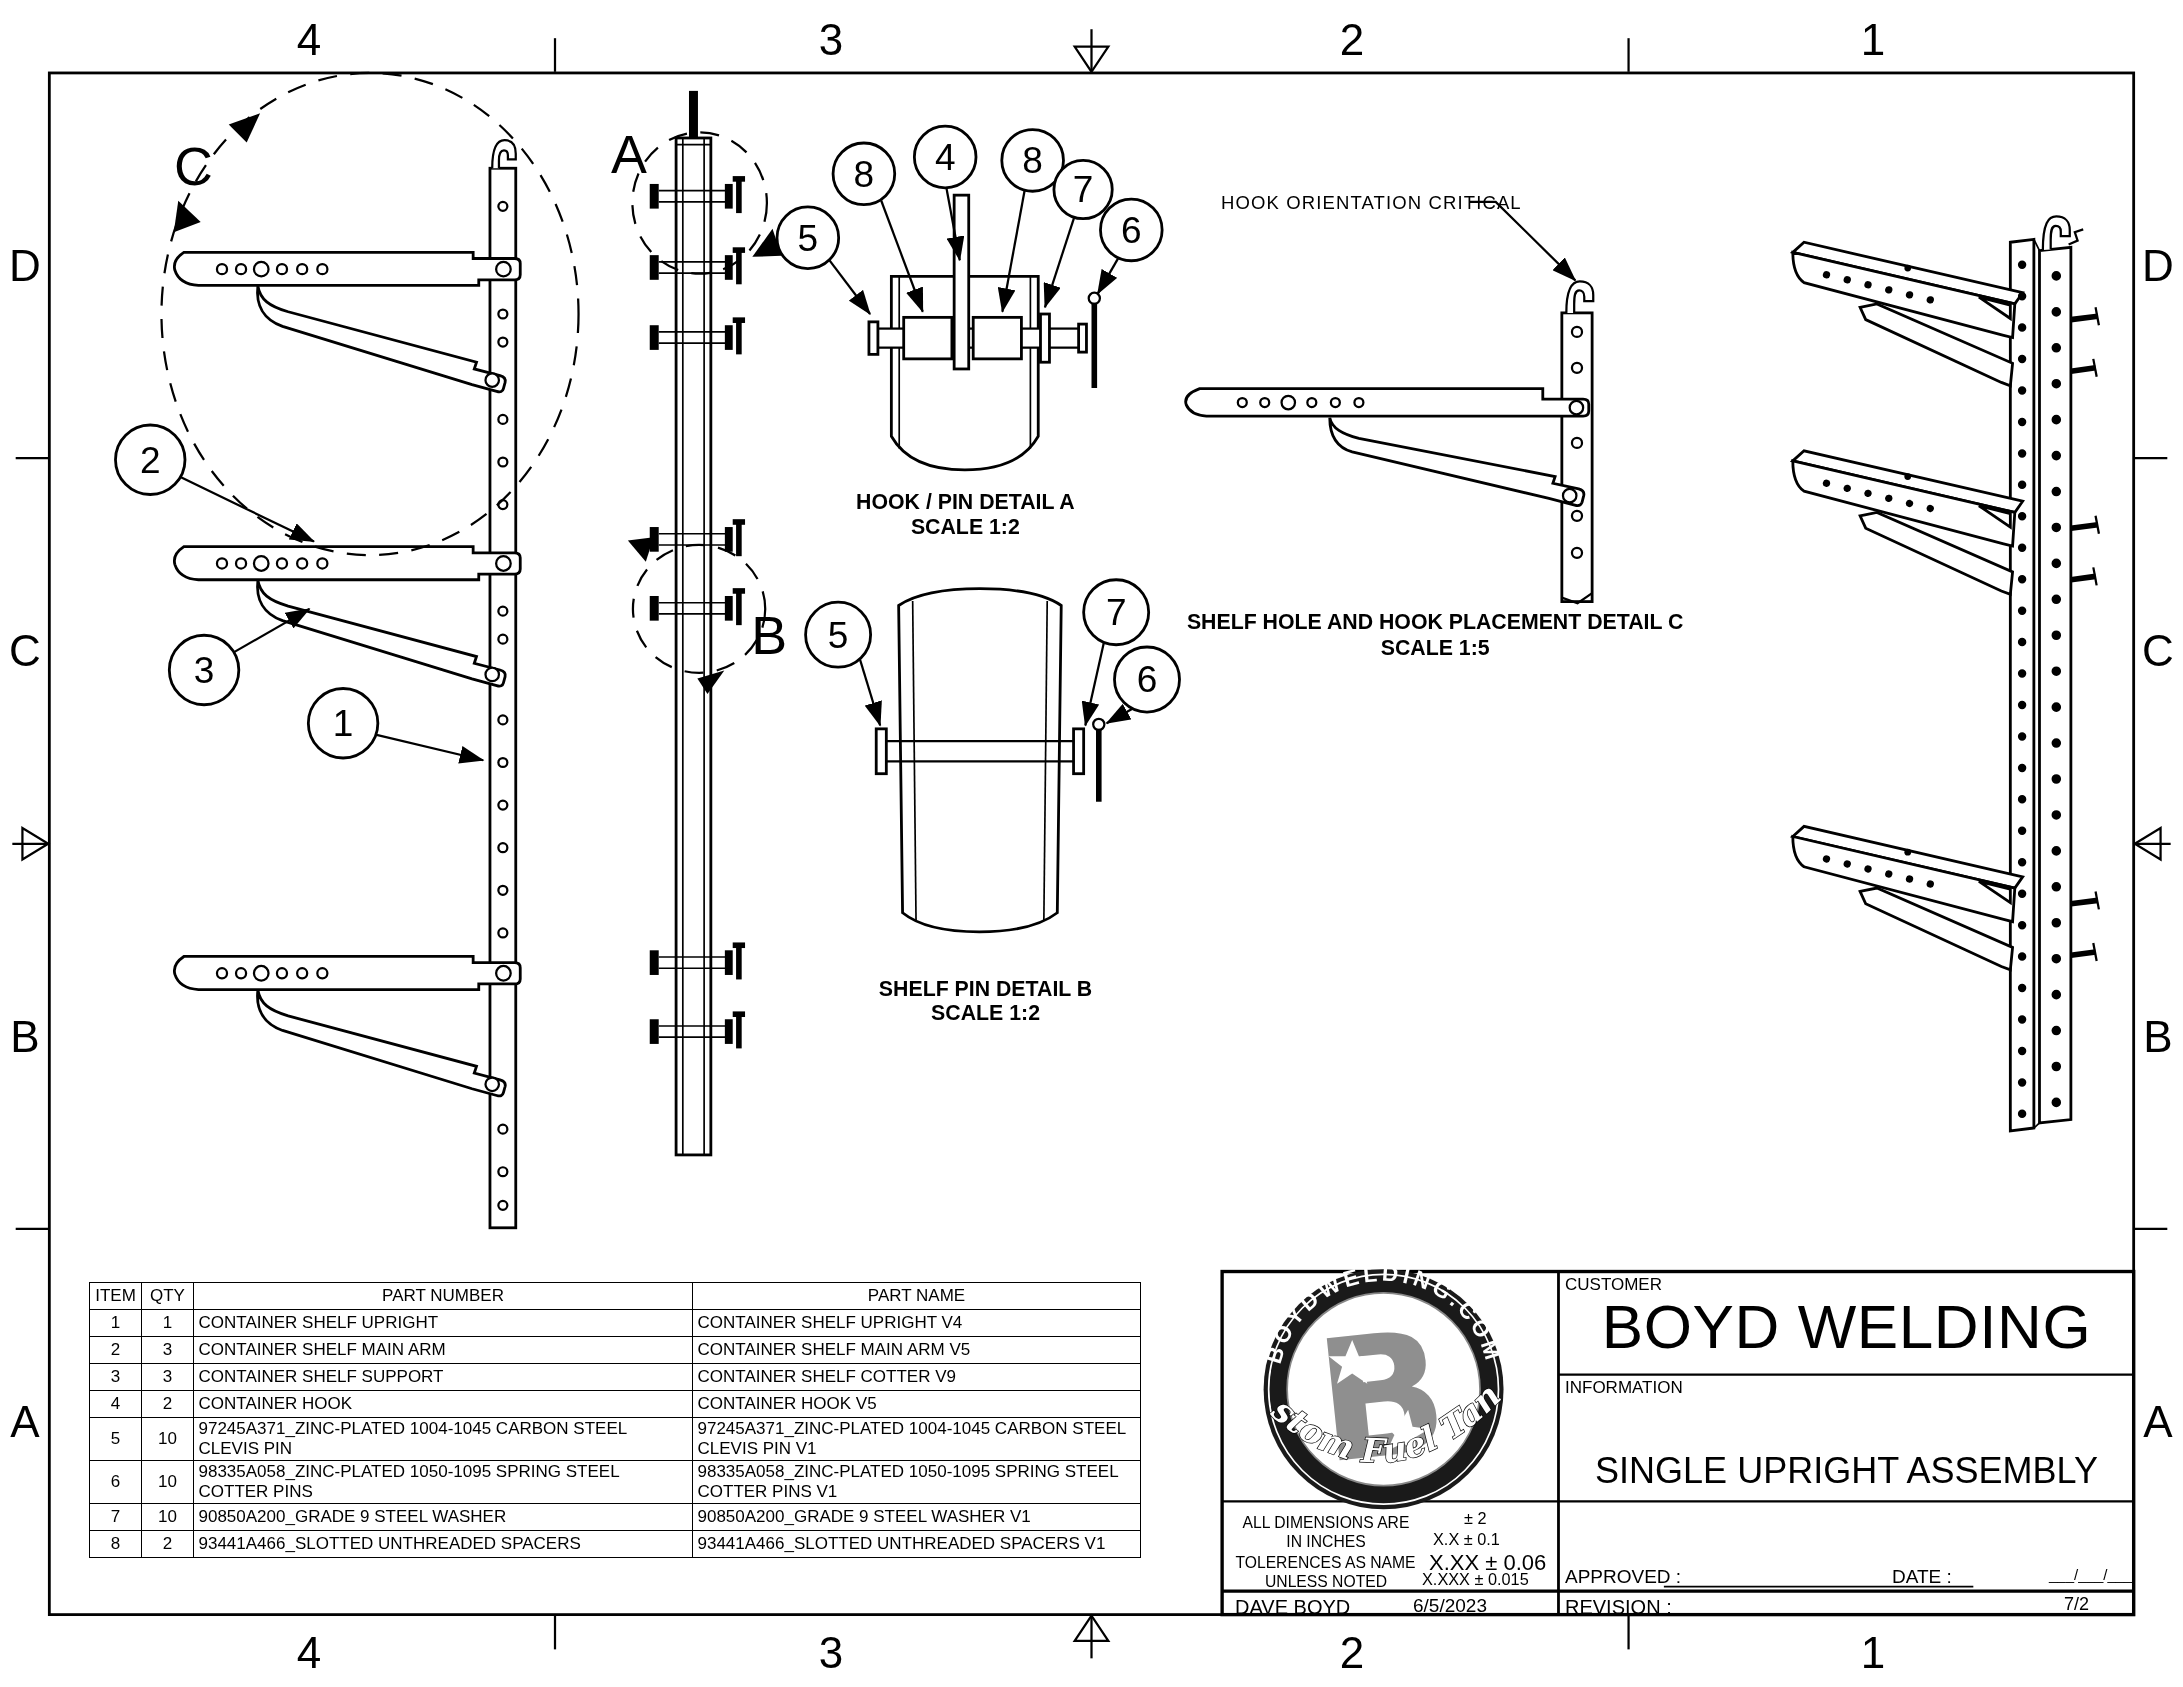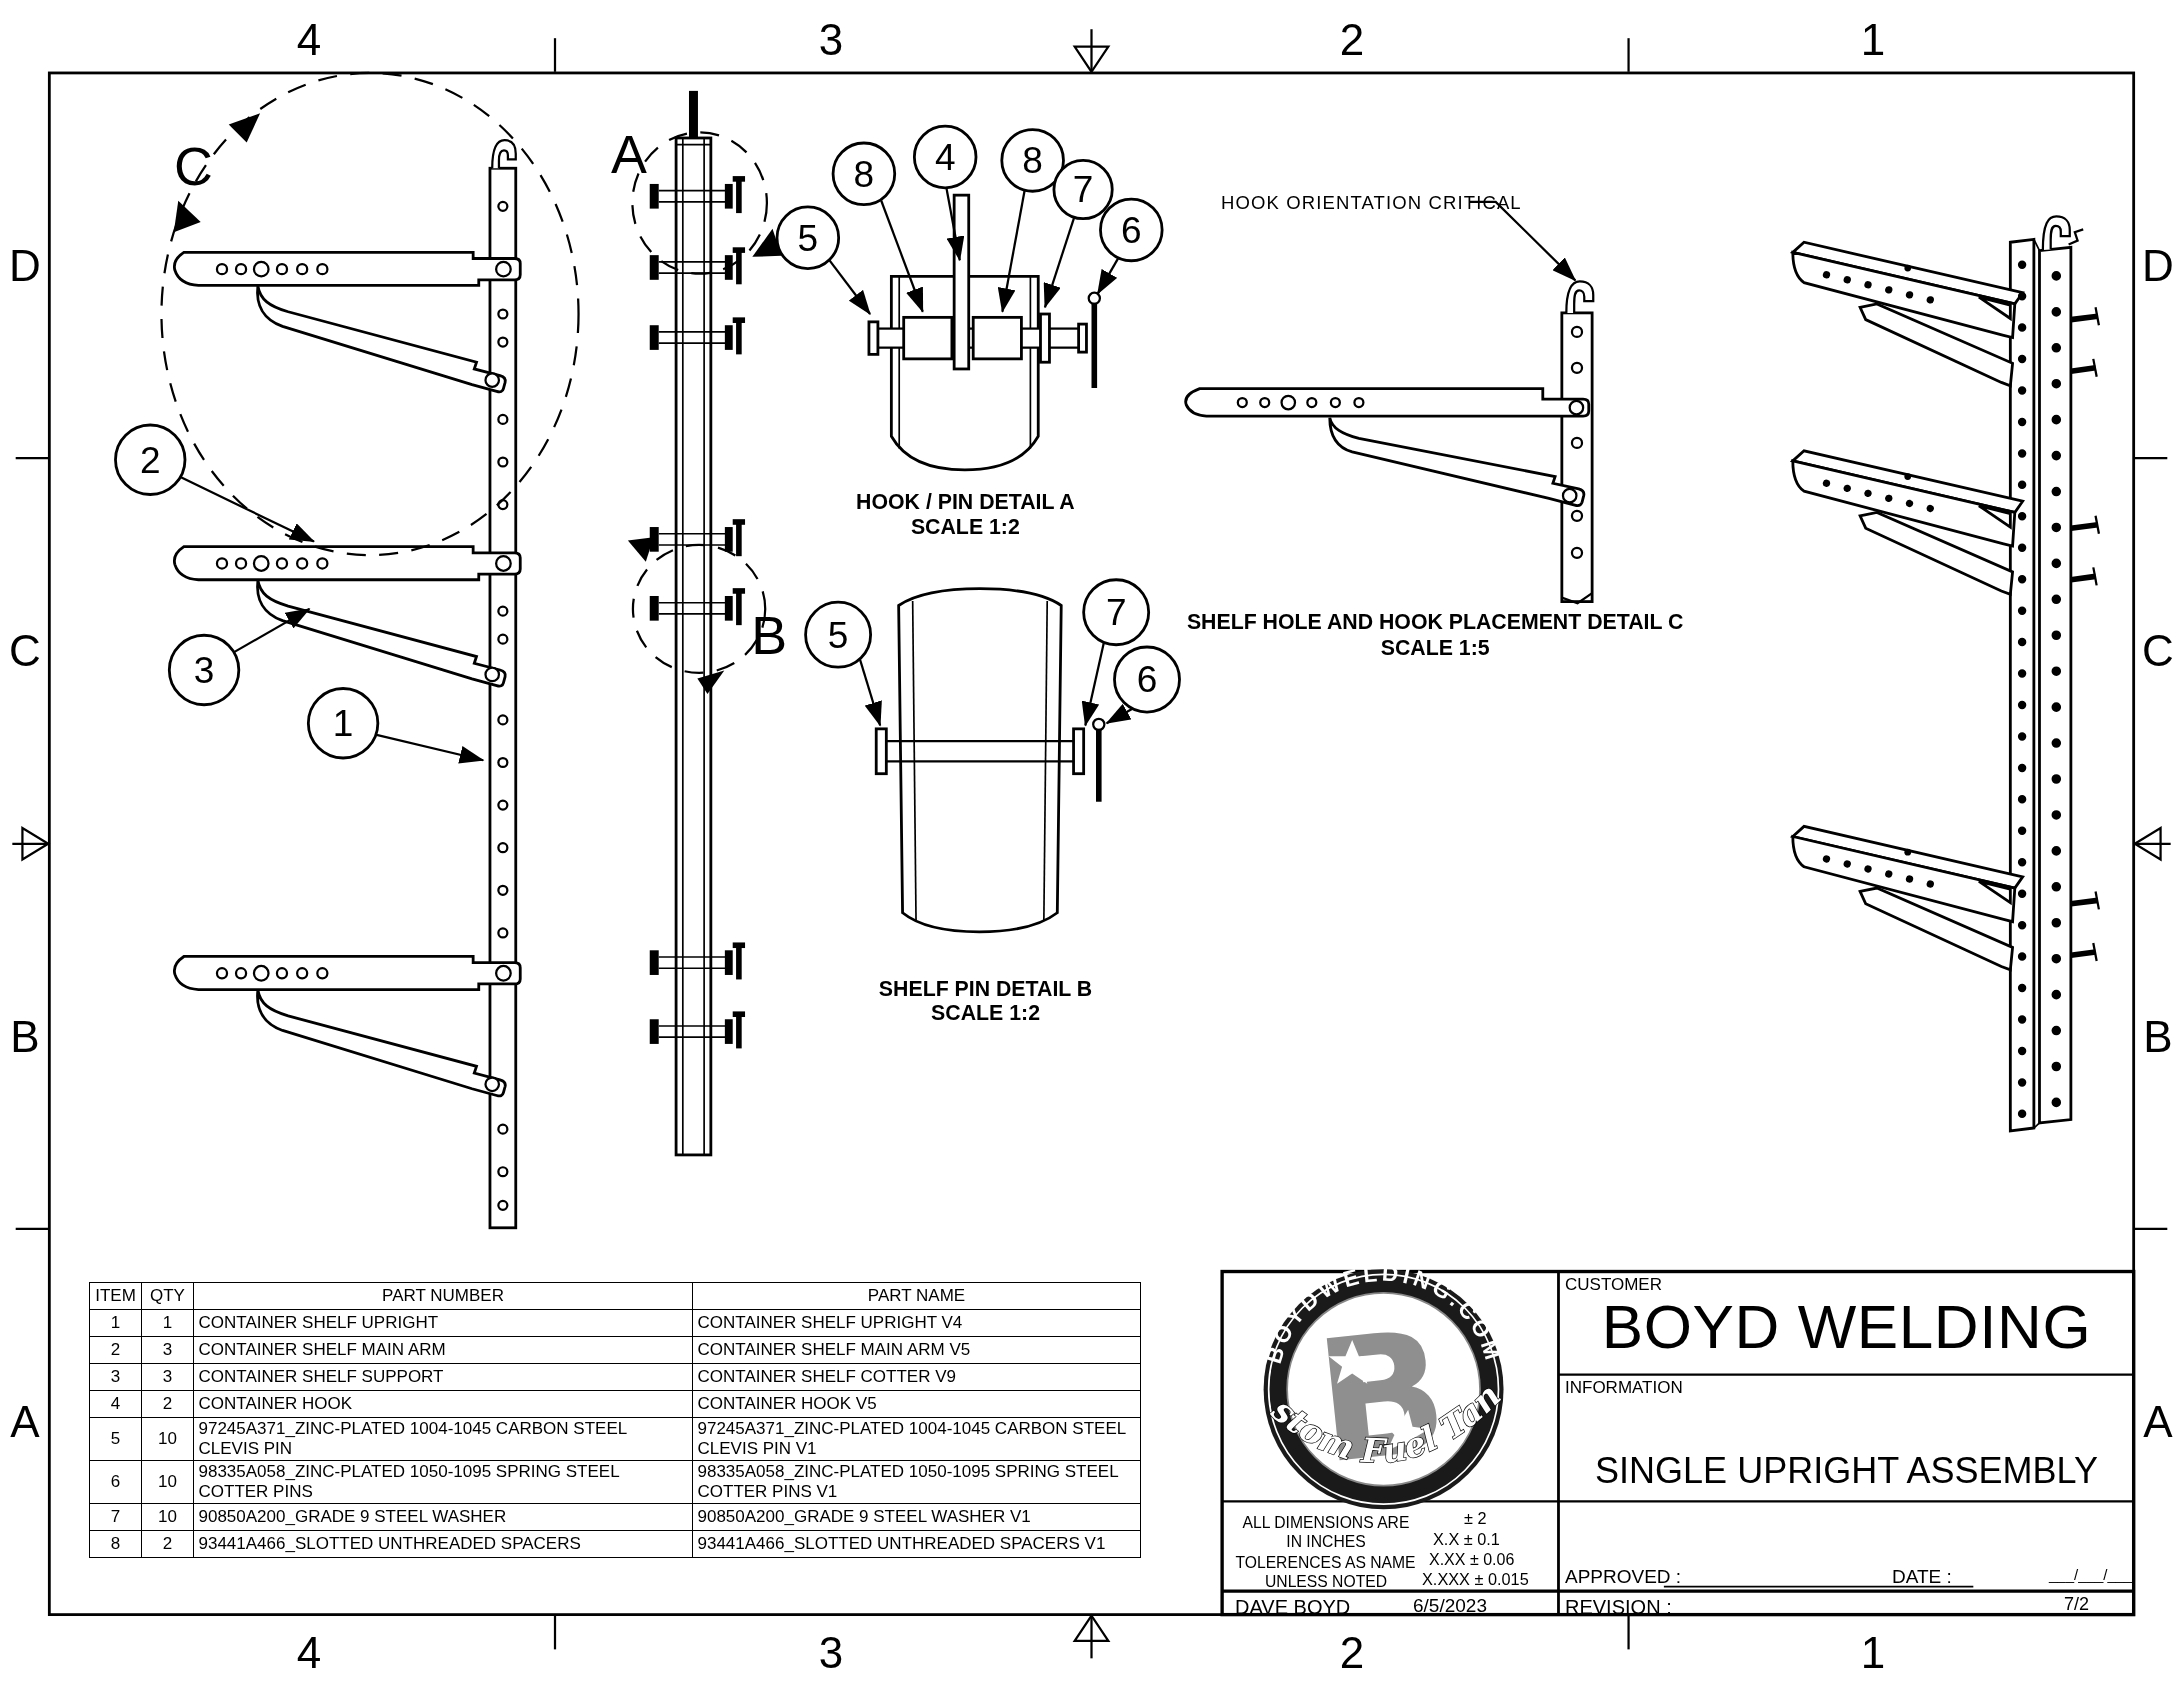--- a/index.html
+++ b/index.html
@@ -416,21 +416,21 @@
   <div class="t tc" style="left:1559px;top:1293px;width:575px;font-size:62px;letter-spacing:0.6px">BOYD WELDING</div>
   <div class="t" style="left:1565px;top:1379px;font-size:17px">INFORMATION</div>
   <div class="t tc" style="left:1559px;top:1451px;width:575px;font-size:36px">SINGLE UPRIGHT ASSEMBLY</div>
 
   <div class="t tc" style="left:1228px;top:1514px;width:196px;font-size:15.7px">ALL DIMENSIONS ARE</div>
   <div class="t tc" style="left:1228px;top:1533px;width:196px;font-size:15.7px">IN INCHES</div>
   <div class="t tc" style="left:1223px;top:1554px;width:205px;font-size:15.7px">TOLERENCES AS NAME</div>
   <div class="t tc" style="left:1228px;top:1573px;width:196px;font-size:15.7px">UNLESS NOTED</div>
   <div class="t" style="left:1464px;top:1510px;font-size:16.3px">± 2</div>
   <div class="t" style="left:1433px;top:1531px;font-size:16.3px">X.X  ±  0.1</div>
-  <div class="t" style="left:1429px;top:1551px;font-size:16px">X.XX  ±  0.06</div>
+  <div class="t" style="left:1429px;top:1551px;font-size:22px">X.XX  ±  0.06</div>
   <div class="t" style="left:1422px;top:1571px;font-size:16.3px">X.XXX  ±  0.015</div>
 
   <div class="t" style="left:1565px;top:1567px;font-size:19px">APPROVED :</div>
   <div class="t" style="left:1892px;top:1567px;font-size:19px">DATE :</div>
   <div class="t" style="left:2049px;top:1567px;font-size:15px">___/___/___</div>
 
   <div class="t" style="left:1235px;top:1596px;font-size:20px">DAVE BOYD</div>
   <div class="t" style="left:1413px;top:1596px;font-size:19px">6/5/2023</div>
   <div class="t" style="left:1565px;top:1596px;font-size:20px">REVISION :</div>
   <div class="t" style="left:2064px;top:1595px;font-size:18px">7/2</div>

